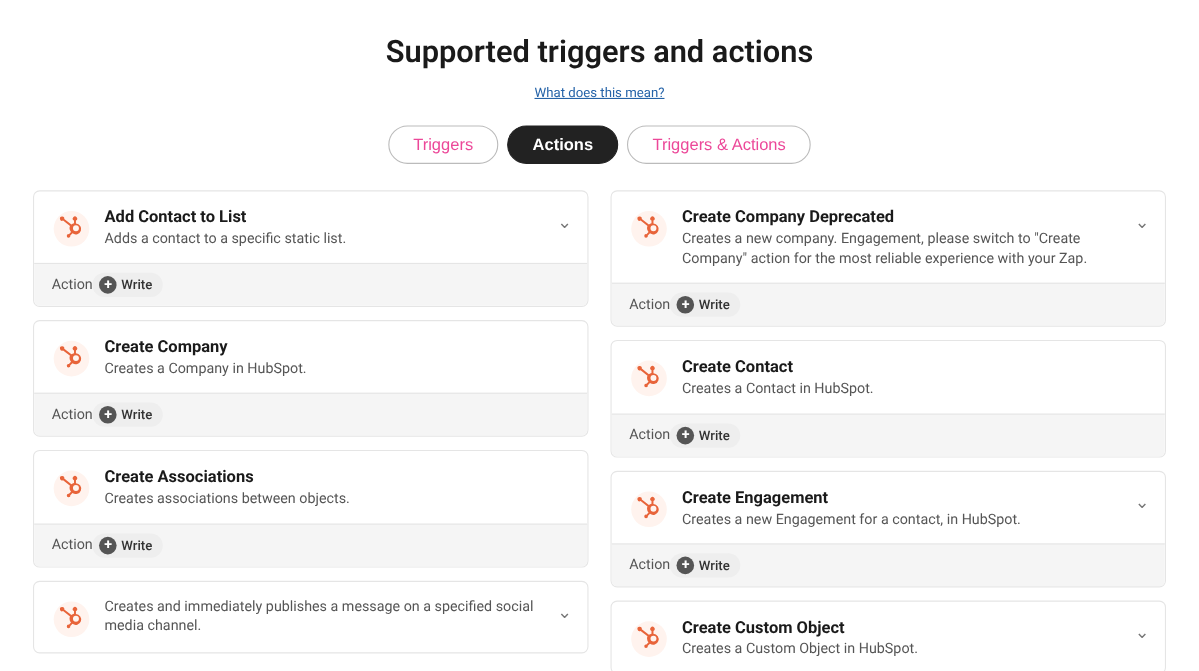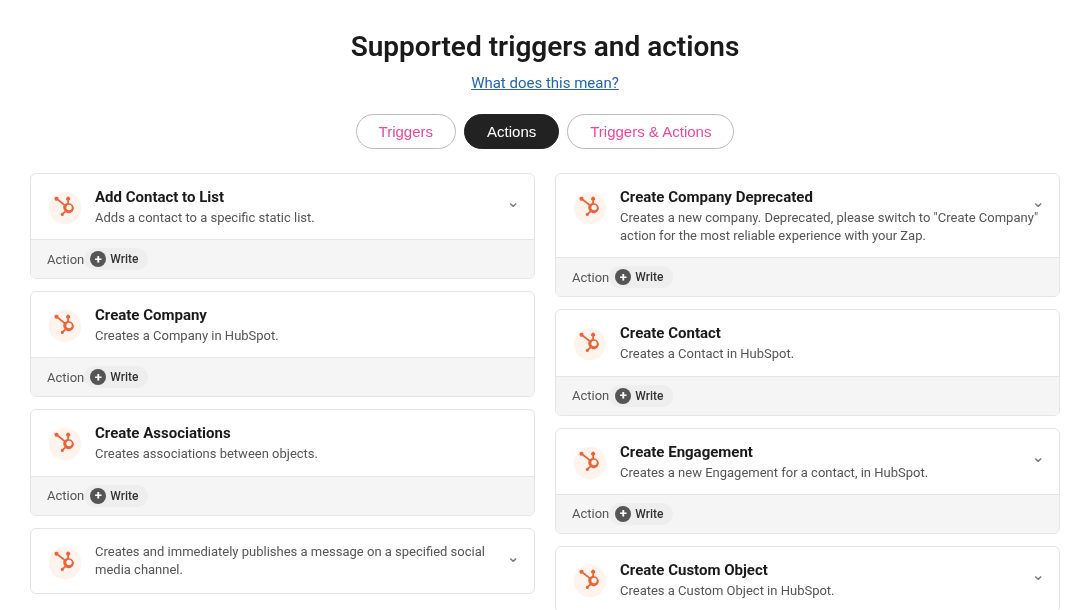--- a/index.html
+++ b/index.html
@@ -25,21 +25,21 @@
     }
 
     .help-link {
       text-align: center;
       margin-bottom: 22px;
     }
 
     .help-link a {
       color: #2563a8;
       text-decoration: underline;
-      font-size: 15px;
+      font-size: 12px;
       cursor: pointer;
     }
 
     .tab-bar {
       display: flex;
       justify-content: center;
       gap: 8px;
       margin-bottom: 24px;
     }
 
@@ -52,21 +52,21 @@
       cursor: pointer;
       font-weight: 400;
       color: #ec4899;
       transition: background 0.15s;
     }
 
     .tab-btn.active {
       background: #222;
       color: #fff;
       border-color: #222;
-      font-weight: 400;
+      font-weight: 700;
     }
 
     .content-grid {
       display: grid;
       grid-template-columns: 1fr 1fr;
       gap: 0 20px;
       padding: 0 10px;
     }
 
     .card {
@@ -258,21 +258,21 @@
     <div>
 
       <div class="card">
         <div class="card-header">
           <svg class="hubspot-icon" viewBox="0 0 40 40" fill="none">
             <circle cx="20" cy="20" r="18" fill="#fff3ee"></circle>
             <path d="M24.5 14.5v-2.8a2.2 2.2 0 1 0-2 0v2.8a5.5 5.5 0 0 0-2.6 1.2l-7.2-5.6a2.2 2.2 0 1 0-1.2 1.6l7 5.5a5.5 5.5 0 0 0-.5 2.3 5.5 5.5 0 0 0 1.5 3.8l-2.1 2.1a1.8 1.8 0 1 0 1.4 1.4l2.2-2.2a5.5 5.5 0 1 0 3.5-9.9zm0 8a3 3 0 1 1 0-6 3 3 0 0 1 0 6z" fill="#e8643a"></path>
           </svg>
           <div class="card-text">
             <div class="card-title">Create Company Deprecated</div>
-            <div class="card-desc">Creates a new company. Deprecated, please switch to "Create Company" action for the most reliable experience with your Zap.</div>
+            <div class="card-desc">Creates a new company. Engagement, please switch to "Create Company" action for the most reliable experience with your Zap.</div>
           </div>
           <span class="chevron">⌄</span>
         </div>
         <div class="card-footer">
           <span class="footer-label">Action</span>
           <span class="badge">
             <span class="badge-plus">+</span>
             <span>Write</span>
           </span>
         </div>

